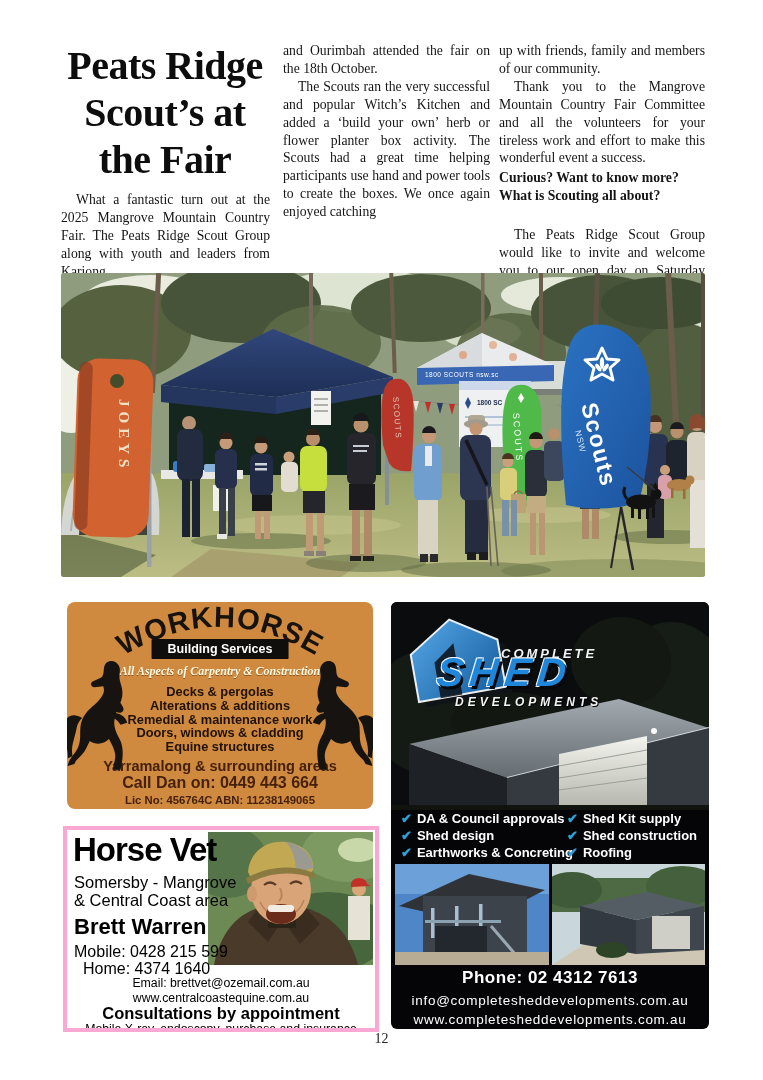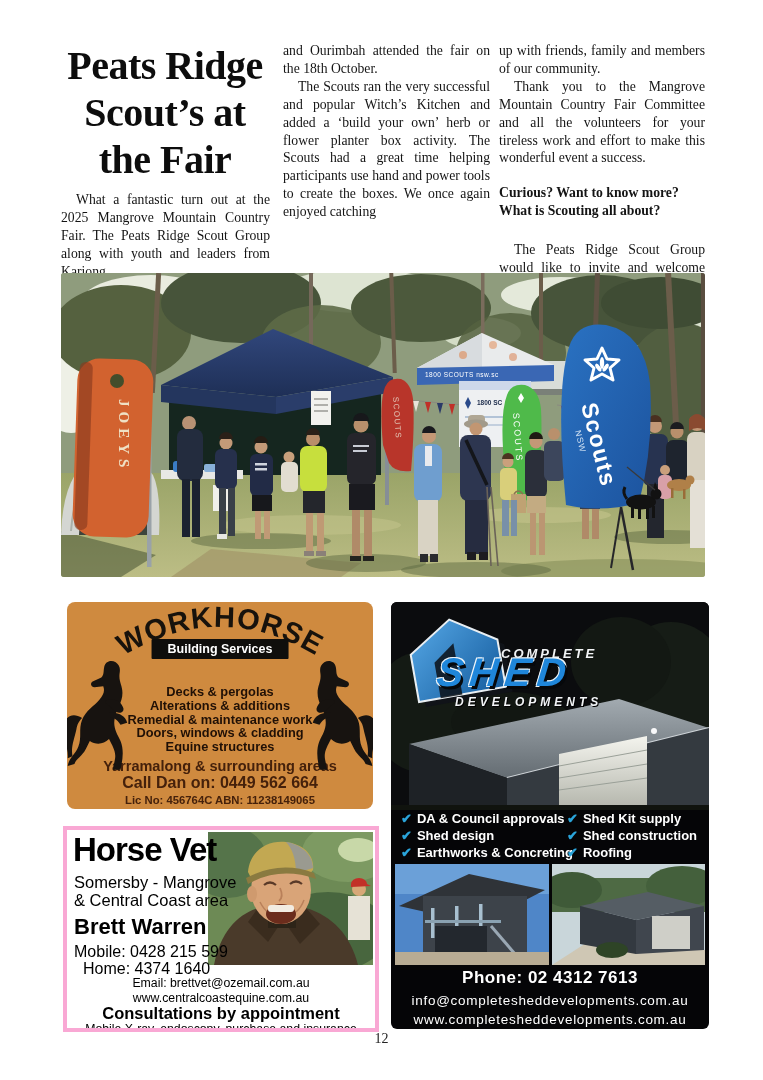--- a/index.html
+++ b/index.html
@@ -7,21 +7,21 @@
         font-family:"Liberation Serif",serif;color:#111;padding-left:14px;}
   
   .headline{position:absolute;left:52px;top:42px;width:226px;text-align:center;
             font-weight:bold;font-size:40px;line-height:47px;letter-spacing:-0.5px;color:#0d0d0d;}
   .bodycol{position:absolute;font-size:13.7px;line-height:17.9px;text-align:justify;color:#141414;}
   .bodycol p{margin:0;text-indent:15px;}
   .bodycol p.noindent{text-indent:0;}
   .col1{left:61px;top:191px;width:209px;}
   .col2{left:283px;top:42px;width:207px;}
   .col3{left:499px;top:42px;width:206px;}
-  .col3 .subhead{font-weight:bold;text-indent:0;margin-top:17px;}
+  .col3 .subhead{font-weight:bold;text-indent:0;margin-top:2px;}
   .col3 .lastpara{margin-top:21px;}
   
   .fairphoto{position:absolute;left:61px;top:273px;width:644px;height:304px;border-radius:3px;overflow:hidden;background:#8f9c7d;}
   
   .wh{position:absolute;left:67px;top:602px;width:306px;height:207px;background:#cf8a3f;border-radius:8px;overflow:hidden;
       font-family:"Liberation Sans",sans-serif;}
   .wh .arch{position:absolute;left:0;top:0;}
   .wh .pill{position:absolute;top:37px;left:50%;transform:translateX(-50%);background:#0f0e0c;color:#fff;
             font-size:12.5px;font-weight:bold;padding:3px 16px;border-radius:1px;white-space:nowrap;}
   .wh .tagline{position:absolute;top:62px;left:0;width:100%;text-align:center;font-family:"Liberation Serif",serif;
@@ -402,29 +402,30 @@
   <div class="wh">
     <svg class="arch" width="306" height="72" viewBox="0 0 306 72">
       <defs>
           <path id="whArc" d="M38,66 Q153,-16 268,66" fill="none"></path>
         </defs>
       <text font-family="Liberation Sans,sans-serif" font-size="29" font-weight="bold" fill="#17120c" letter-spacing="1">
         <textPath href="#whArc" startOffset="50%" text-anchor="middle">WORKHORSE</textPath>
       </text>
     </svg>
     <div class="pill">Building Services</div>
+    <div class="tagline">All Aspects of Carpentry &amp; Construction</div>
     <div class="services">
       <div>Decks &amp; pergolas</div>
       <div>Alterations &amp; additions</div>
       <div>Remedial &amp; maintenance work</div>
       <div>Doors, windows &amp; cladding</div>
       <div>Equine structures</div>
     </div>
     <div class="area">Yarramalong &amp; surrounding areas</div>
-    <div class="phone">Call Dan on: 0449 562 664</div>
+    <div class="phone">Call Dan on: 0449 443 664</div>
     <div class="lic">Lic No: 456764C  ABN: 11238149065</div>
     <svg class="horse l" viewBox="0 0 100 120">
       <g fill="#171310">
         <path d="M57,4 C52,1 46,3 45,9 C44,14 45,17 42,20 L33,24 C30,26 31,30 35,30 L44,29 C46,34 44,38 40,43 C34,50 26,54 22,64 C18,74 22,82 18,92 C15,100 8,104 7,112 L14,110 C16,104 22,102 26,94 L30,86 C36,90 44,90 50,84 C54,92 58,98 56,106 L54,116 L62,116 C64,106 66,96 62,86 C58,78 54,72 56,62 C58,52 64,46 64,36 C64,28 60,24 61,16 C62,10 61,7 57,4 Z"></path>
         <path d="M22,62 C12,56 4,60 2,72 C1,84 8,92 7,104 L12,102 C10,92 14,84 16,74 C17,68 19,65 22,62 Z"></path>
         <path d="M46,44 C54,40 63,44 65,52 C66,58 58,58 54,53 C50,49 48,47 46,47 Z"></path>
         <path d="M50,57 C58,55 67,59 69,67 L62,69 C58,63 54,61 50,61 Z"></path>
       </g>
     </svg>
     <svg class="horse r" viewBox="0 0 100 120">

